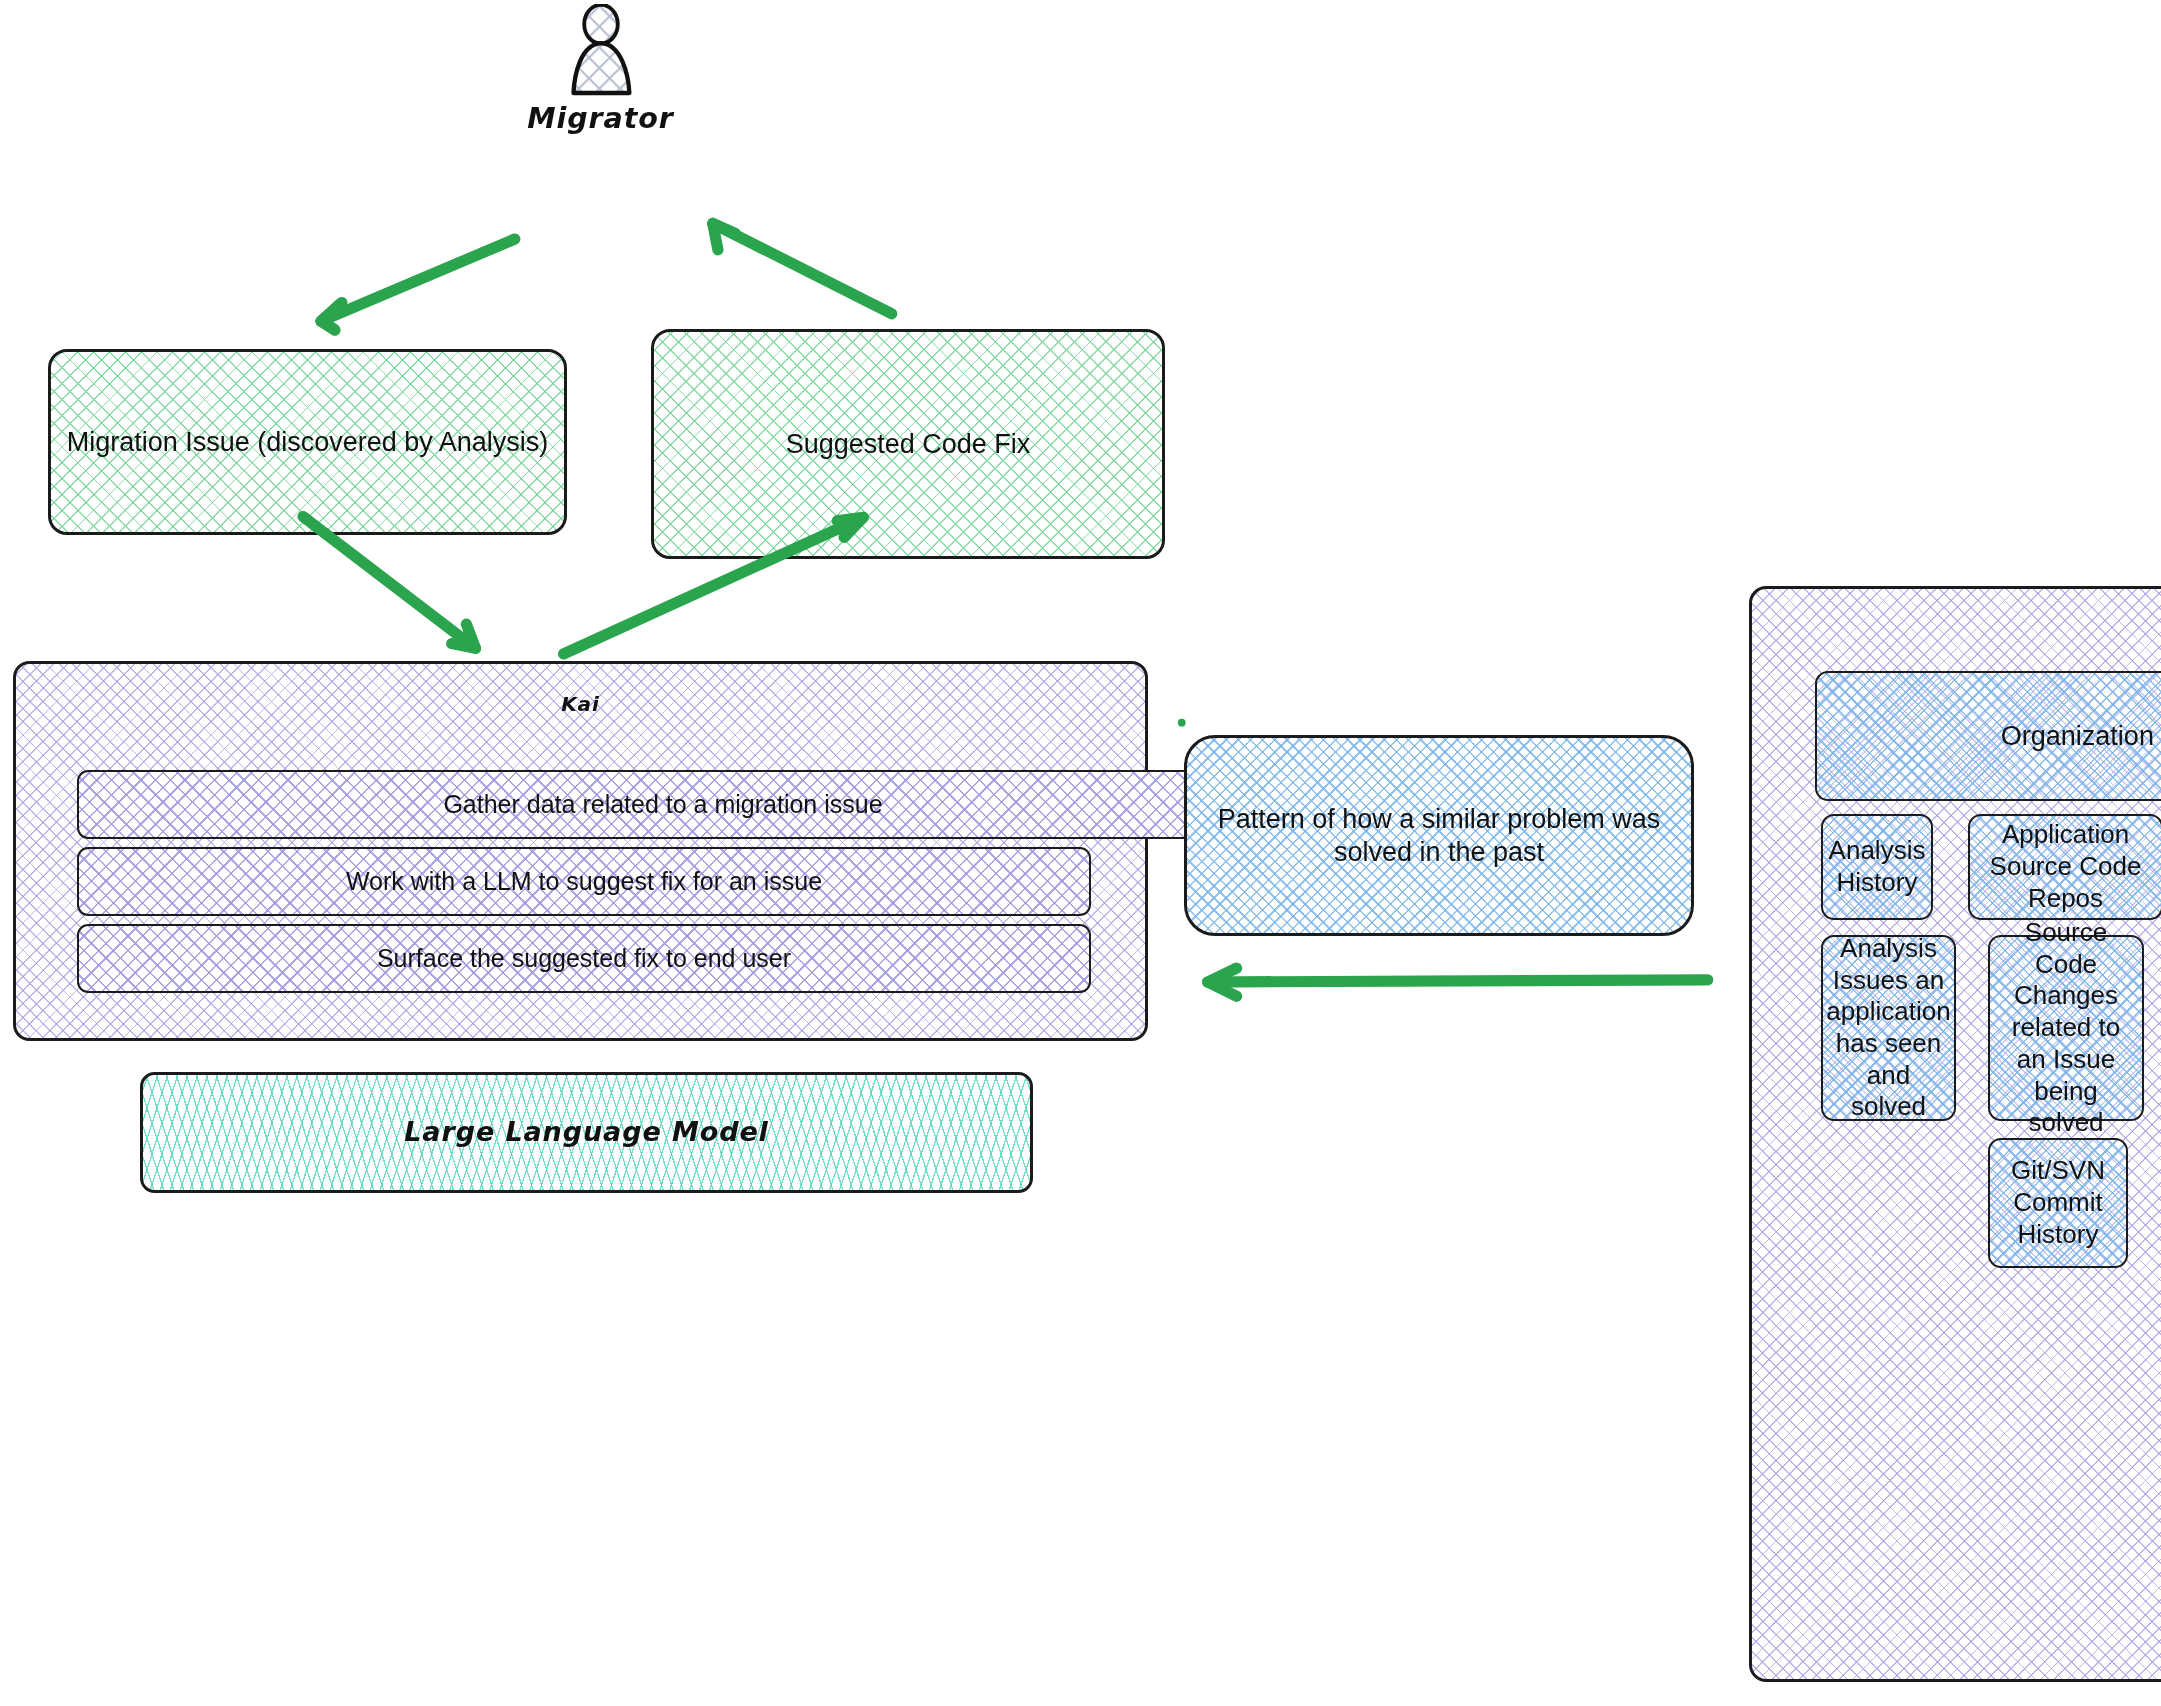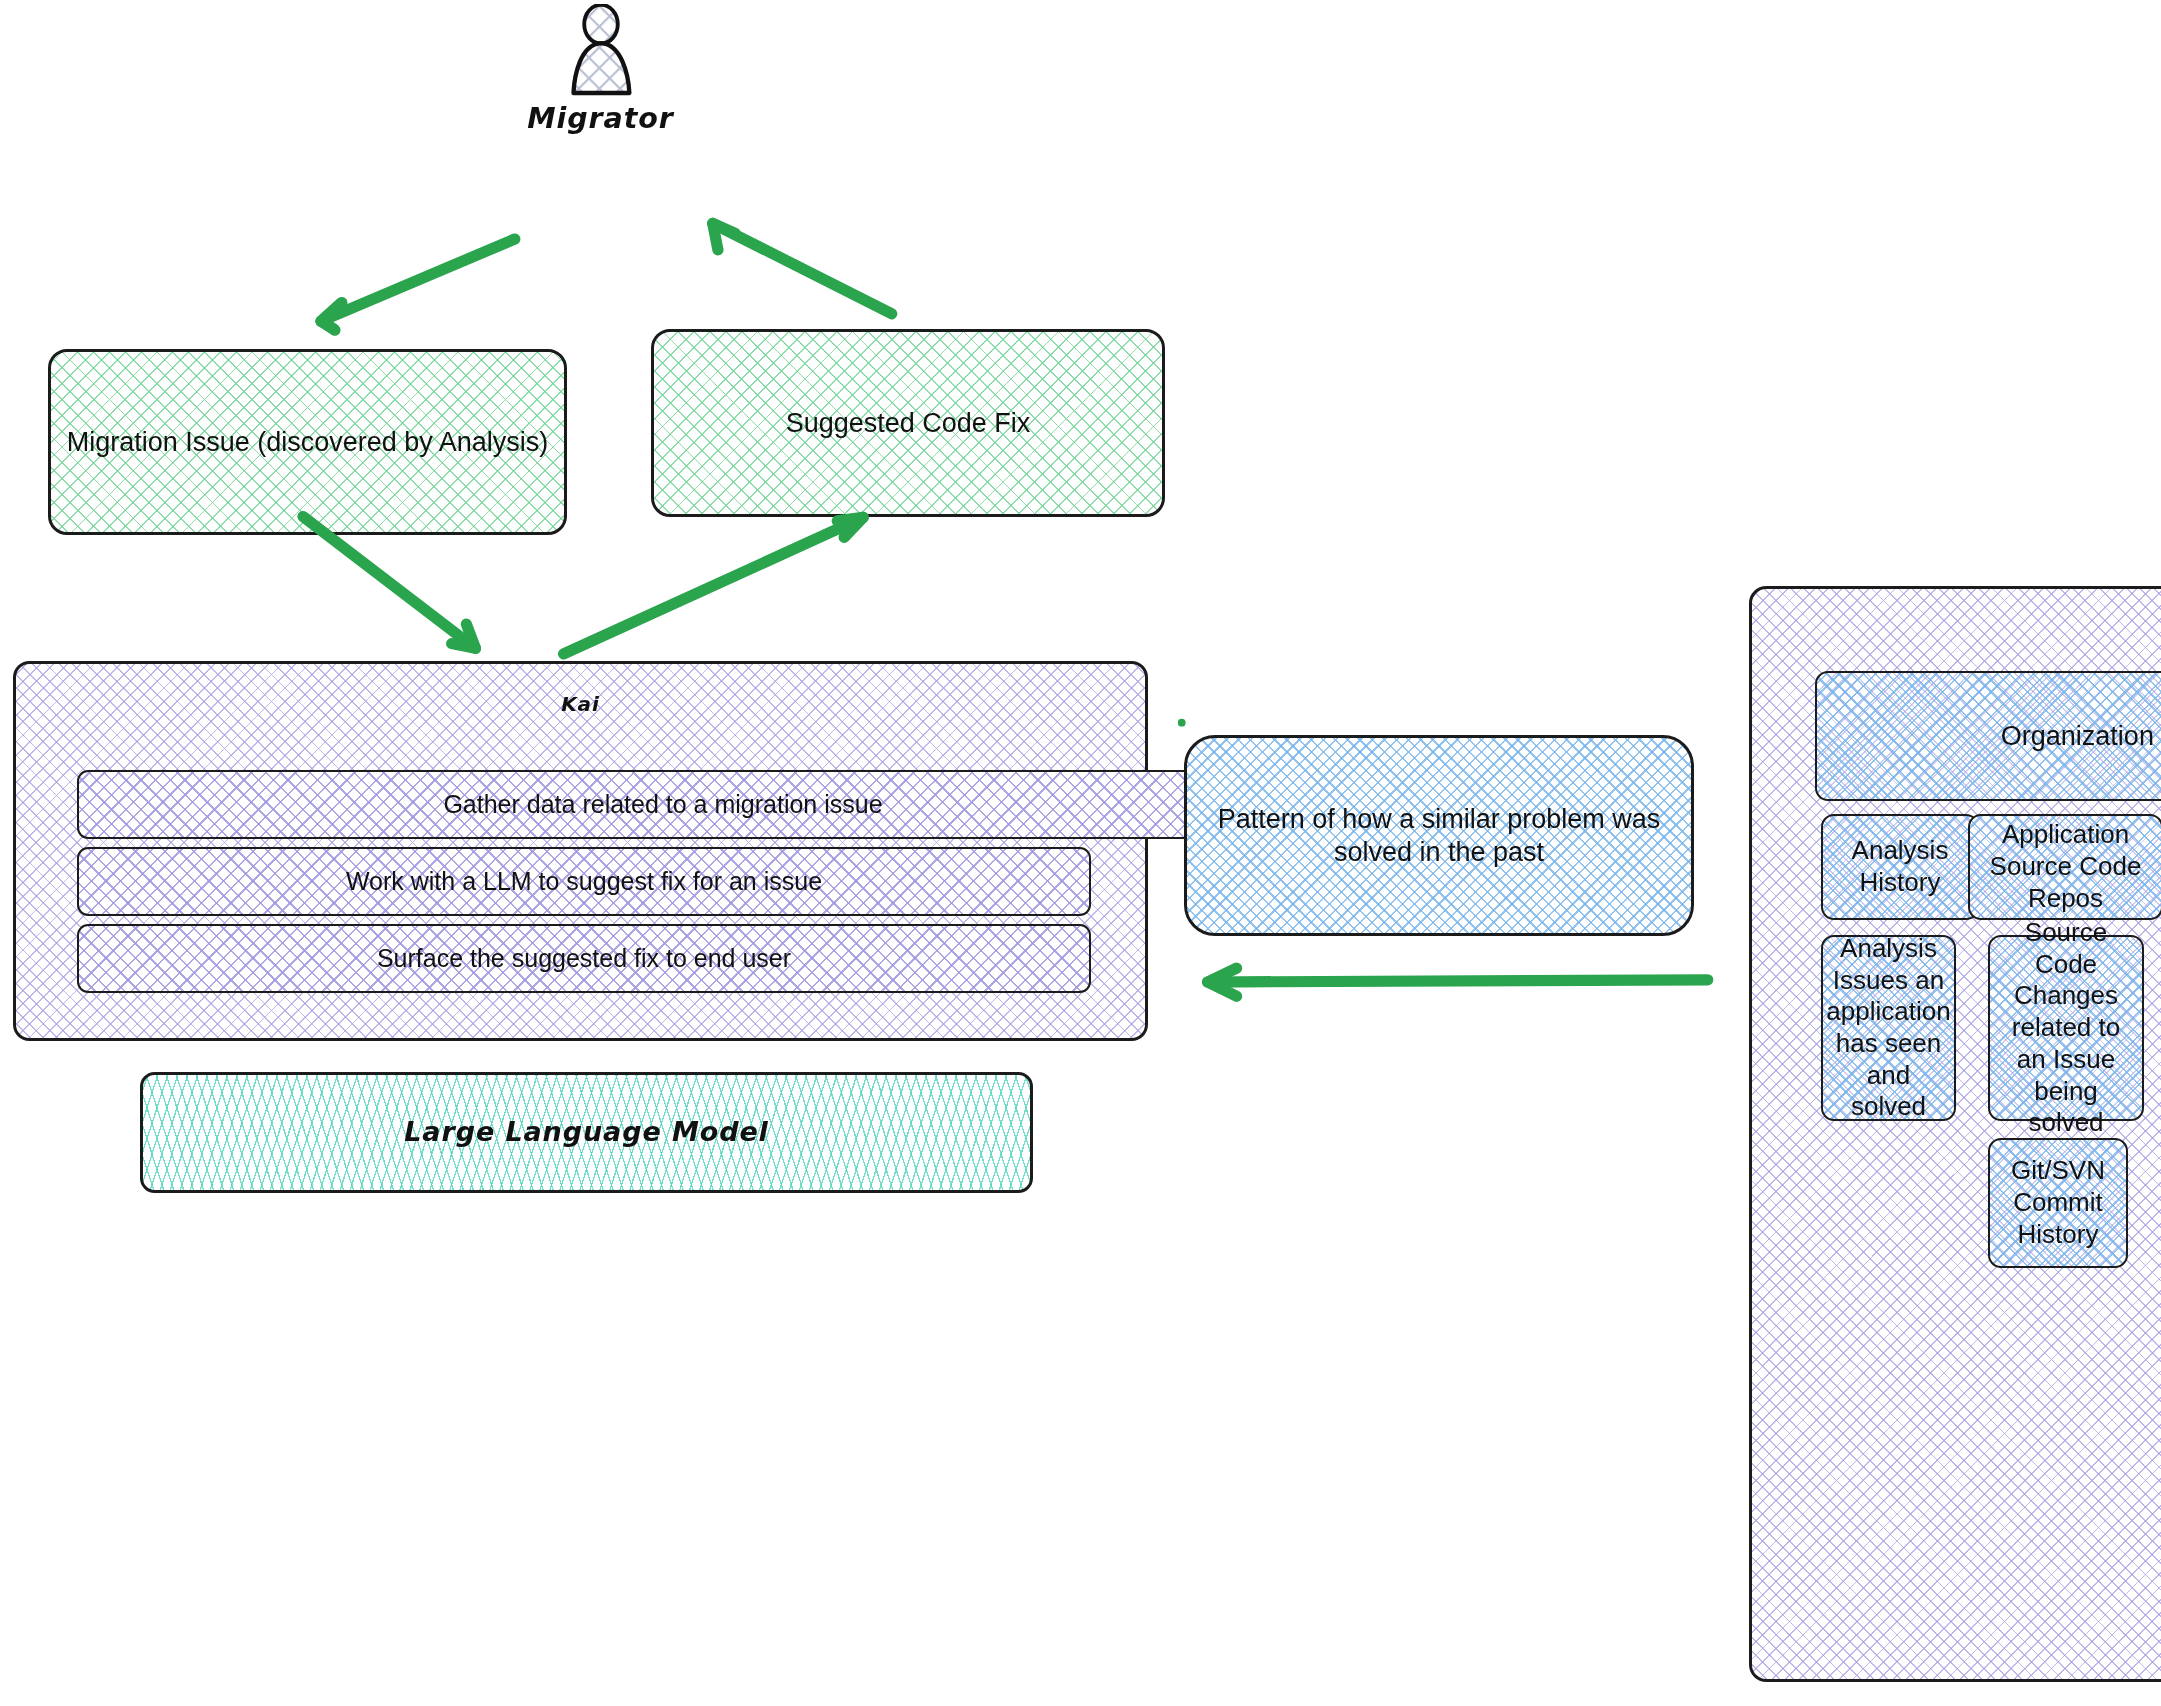--- a/index.html
+++ b/index.html
@@ -84,21 +84,21 @@
     <ellipse cx="100" cy="46" rx="39" ry="45" fill="url(#pgray)" stroke="#111111" stroke-width="9"></ellipse>
     <path d="M100 90 C 52 92, 38 166, 36 206 L 166 206 C 164 166, 148 92, 100 90 Z" fill="url(#pgray)" stroke="#111111" stroke-width="10" stroke-linejoin="round"></path>
   </svg>
 </div>
 <div id="actor-label" class="hand" style="left:471px;top:102px;width:259px;font-size:28.5px;color:#111;text-align:center;">Migrator</div>
 
 <div class="node hatch-green" style="left:48px;top:329px;width:519px;height:186px;font-size:27px;margin-top:20px;">
   <span class="lbl">Migration Issue (discovered by Analysis)</span>
 </div>
 
-<div class="node hatch-green" style="left:651px;top:329px;width:514px;height:188px;font-size:27px;">
+<div class="node hatch-green" style="left:651px;top:329px;width:514px;height:230px;font-size:27px;">
   <span class="lbl">Suggested Code Fix</span>
 </div>
 
 <div class="node hatch-lav" style="left:13px;top:661px;width:1135px;height:380px;display:block;border-radius:16.4px;">
   <div class="hand" style="position:relative;z-index:3;margin-top:28px;font-size:20px;text-align:center;">Kai</div>
 
   <div class="node hatch-lav2" style="left:61px;top:106px;width:1128px;height:69px;border-width:2.2px;border-radius:11.2px;font-size:25px;padding-left:44px;">
     <span class="lbl">Gather data related to a migration issue</span>
   </div>
   <div class="node hatch-lav2" style="left:61px;top:183px;width:1014px;height:69px;border-width:2.2px;border-radius:11.2px;font-size:25px;">
@@ -118,21 +118,21 @@
 </div>
 
 <div class="node hatch-lav" style="left:1749px;top:586px;width:1223px;height:1096px;display:block;border-radius:17.3px;">
 
   <div class="hand" style="position:relative;z-index:3;margin-top:14px;font-size:26px;text-align:center;">Konveyor</div>
 
   <div class="node hatch-blue-on-lav" style="left:63px;top:82px;width:1094px;height:130px;border-width:2.2px;border-radius:13px;font-size:27px;">
     <span class="lbl">Organization Wide View Of Applications and Migration Tasks</span>
   </div>
 
-  <div class="node hatch-blue-on-lav" style="left:69px;top:225px;width:158px;height:106px;border-width:2.2px;border-radius:13px;font-size:26px;">
+  <div class="node hatch-blue-on-lav" style="left:69px;top:225px;width:112px;height:106px;border-width:2.2px;border-radius:13px;font-size:26px;">
     <span class="lbl">Analysis History</span>
   </div>
   <div class="node hatch-blue-on-lav" style="left:216px;top:225px;width:195px;height:106px;border-width:2.2px;border-radius:13px;font-size:26px;">
     <span class="lbl">Application Source Code Repos</span>
   </div>
 
   <div class="node hatch-blue-on-lav" style="left:69px;top:346px;width:135px;height:186px;border-width:2.2px;border-radius:13px;font-size:26px;">
     <span class="lbl">Analysis Issues an application has seen and solved</span>
   </div>
   <div class="node hatch-blue-on-lav" style="left:236px;top:346px;width:156px;height:186px;border-width:2.2px;border-radius:13px;font-size:26px;">

